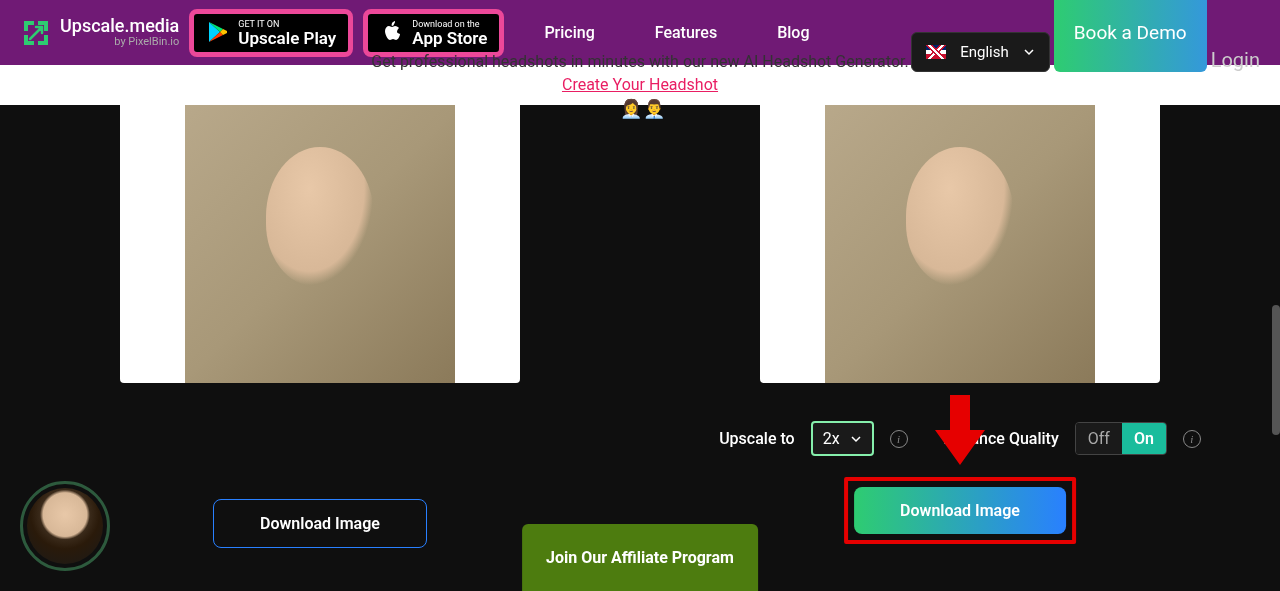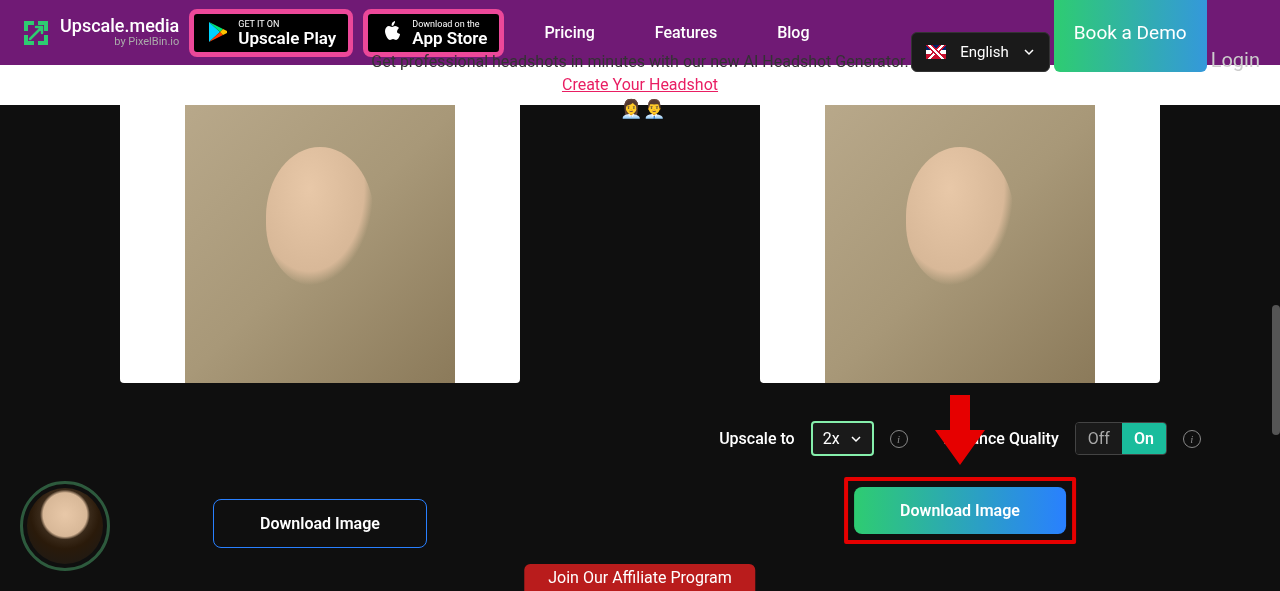--- a/index.html
+++ b/index.html
@@ -54,21 +54,21 @@
 
 .dl-btn { margin-top: 60px; padding: 14px 46px; border-radius: 8px; font-size: 16px; font-weight: 600; border: none; }
 .dl-btn.outline { background: transparent; border: 1.5px solid #2980ff; color: #fff; }
 .dl-btn.primary { background: linear-gradient(90deg, #2ecc71, #2980ff); color: #fff; }
 
 .highlight-box { position: absolute; border: 4px solid #e60000; padding: 6px; border-radius: 2px; }
 .highlight-box .dl-btn { margin-top: 0; }
 
 .red-arrow { position: absolute; width: 50px; height: 70px; }
 
-.affiliate { position: absolute; bottom: 0; left: 50%; transform: translateX(-50%); background: #b91c1c; color: #fff; padding: 4px 24px; font-size: 16px; font-weight: 400; border-radius: 6px 6px 0 0; }
+.affiliate { position: absolute; bottom: 0; left: 50%; transform: translateX(-50%); background: #4d7c0f; color: #fff; padding: 24px 24px; font-size: 16px; font-weight: 700; border-radius: 6px 6px 0 0; }
 
 .avatar-widget { position: absolute; bottom: 20px; left: 20px; width: 90px; height: 90px; border-radius: 50%; border: 3px solid #2d5a3d; padding: 4px; background: #0f0f0f; }
 .avatar-inner { width: 100%; height: 100%; border-radius: 50%; background: radial-gradient(circle at 50% 35%, #e8c8a8 0%, #d8b898 35%, #3a2a1a 40%, #2a1a0a 55%, #1a1a1a 100%); }
 
 .scroll-indicator { position: absolute; right: 0; top: 200px; width: 8px; height: 130px; background: #555; border-radius: 4px; }
 </style>
 </head>
 <body>
 
 <div class="header">

